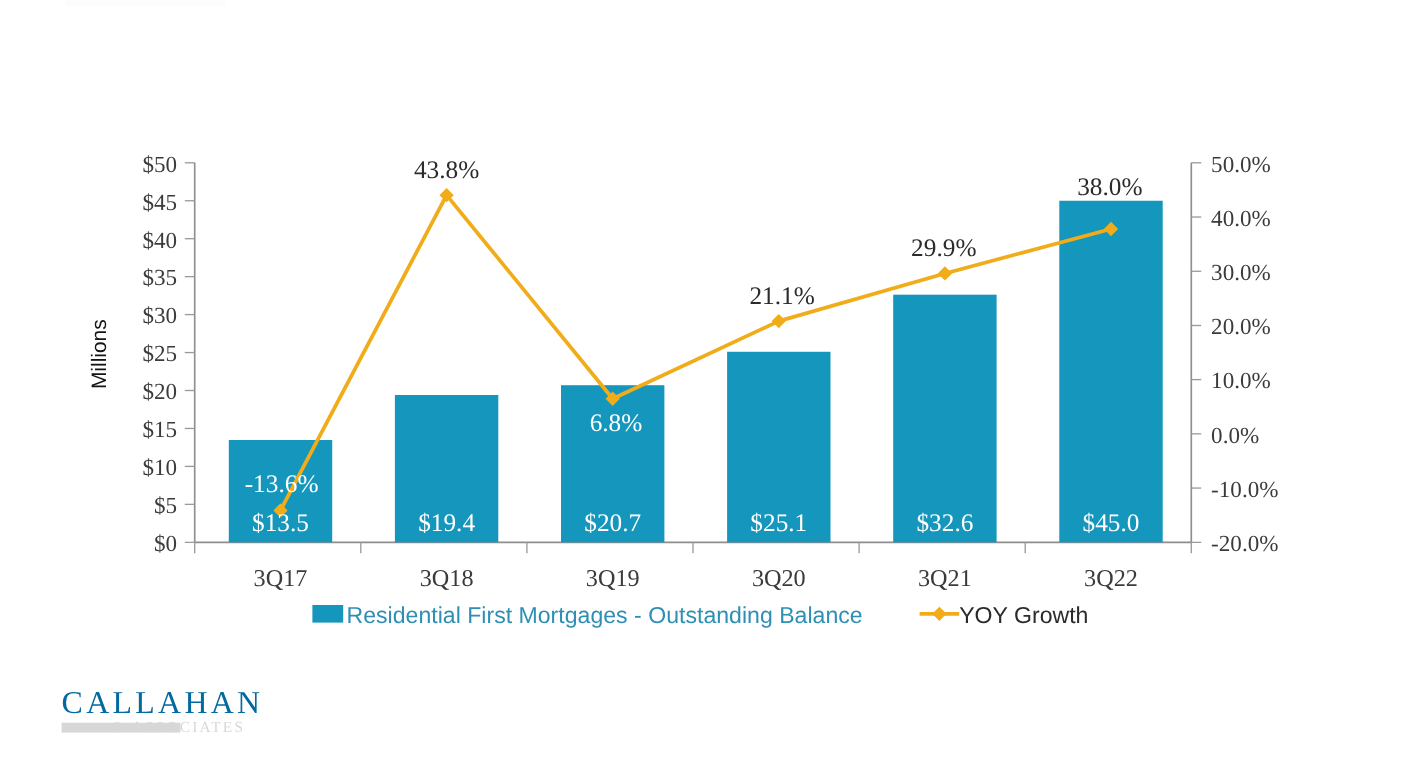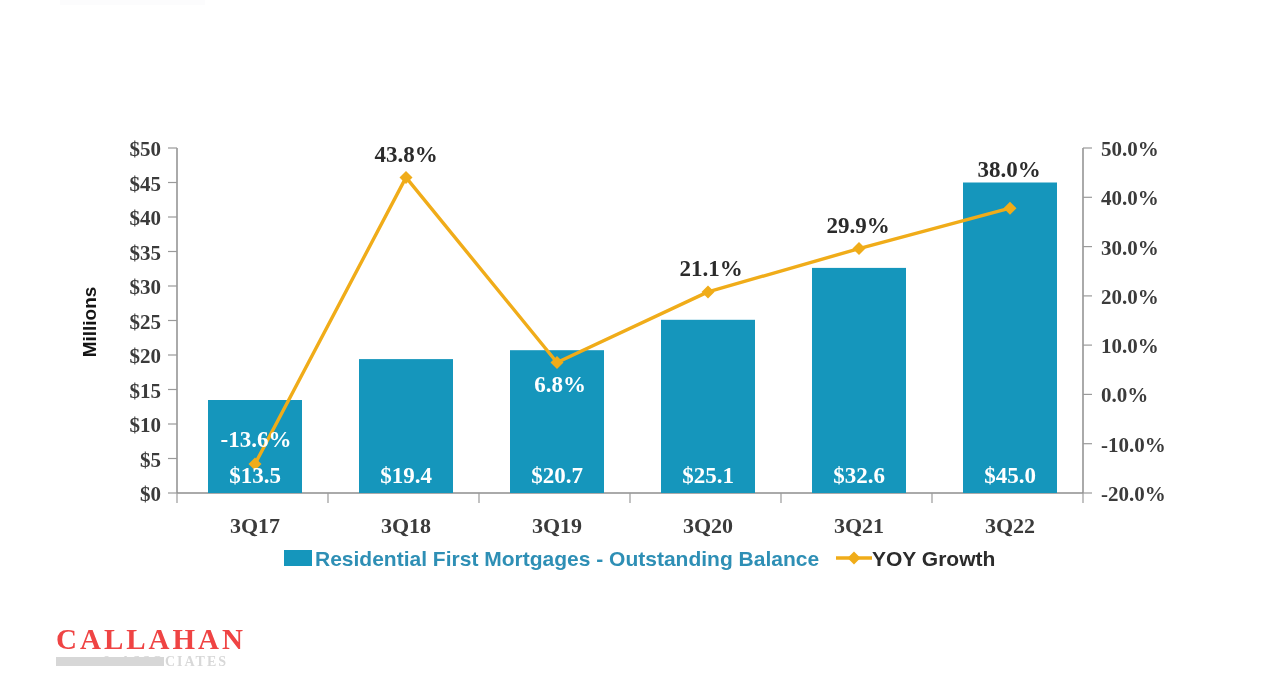--- a/index.html
+++ b/index.html
@@ -13,21 +13,20 @@
     font-family: "Liberation Serif", "DejaVu Serif", serif;
     overflow: hidden;
     position: relative;
   }
   #chart-root {
     position: absolute;
     left: 0;
     top: 0;
     width: 1274px;
     height: 694px;
-    font-weight: bold;
   }
   .svg-layer {
     position: absolute;
     left: 0;
     top: 0;
   }
   .axis-label {
     font-family: "Liberation Serif", "DejaVu Serif", serif;
     font-size: 21px;
     fill: #3b3b3b;
@@ -81,21 +80,21 @@
     left: 56px;
     top: 625px;
     width: 190px;
     height: 52px;
     pointer-events: none;
   }
   .logo-main {
     font-family: "Liberation Serif", "DejaVu Serif", serif;
     font-size: 29px;
     letter-spacing: 3px;
-    color: #ef4444;
+    color: #0369a1;
     line-height: 1;
   }
   .logo-sub {
     font-family: "Liberation Serif", "DejaVu Serif", serif;
     font-size: 14px;
     letter-spacing: 2px;
     color: #d8d8d8;
     line-height: 1;
     margin-top: 1px;
     padding-left: 46px;

